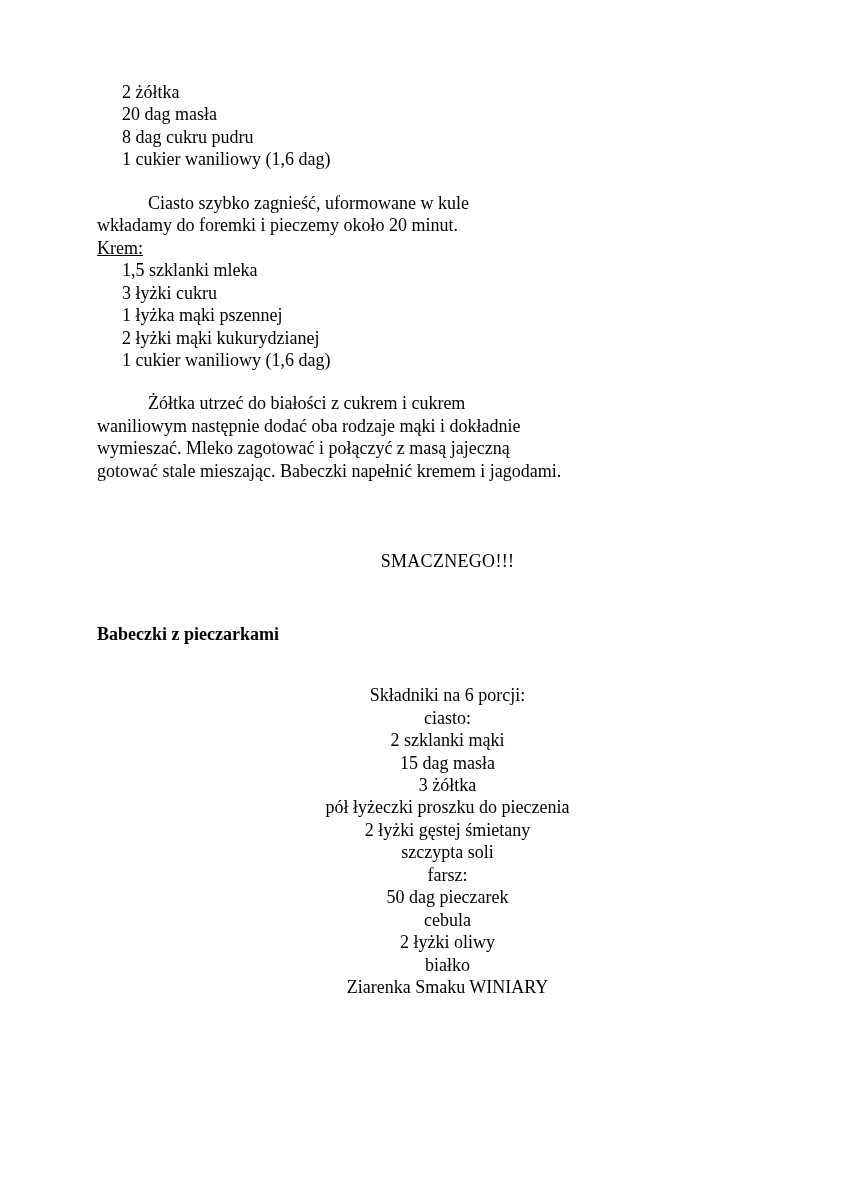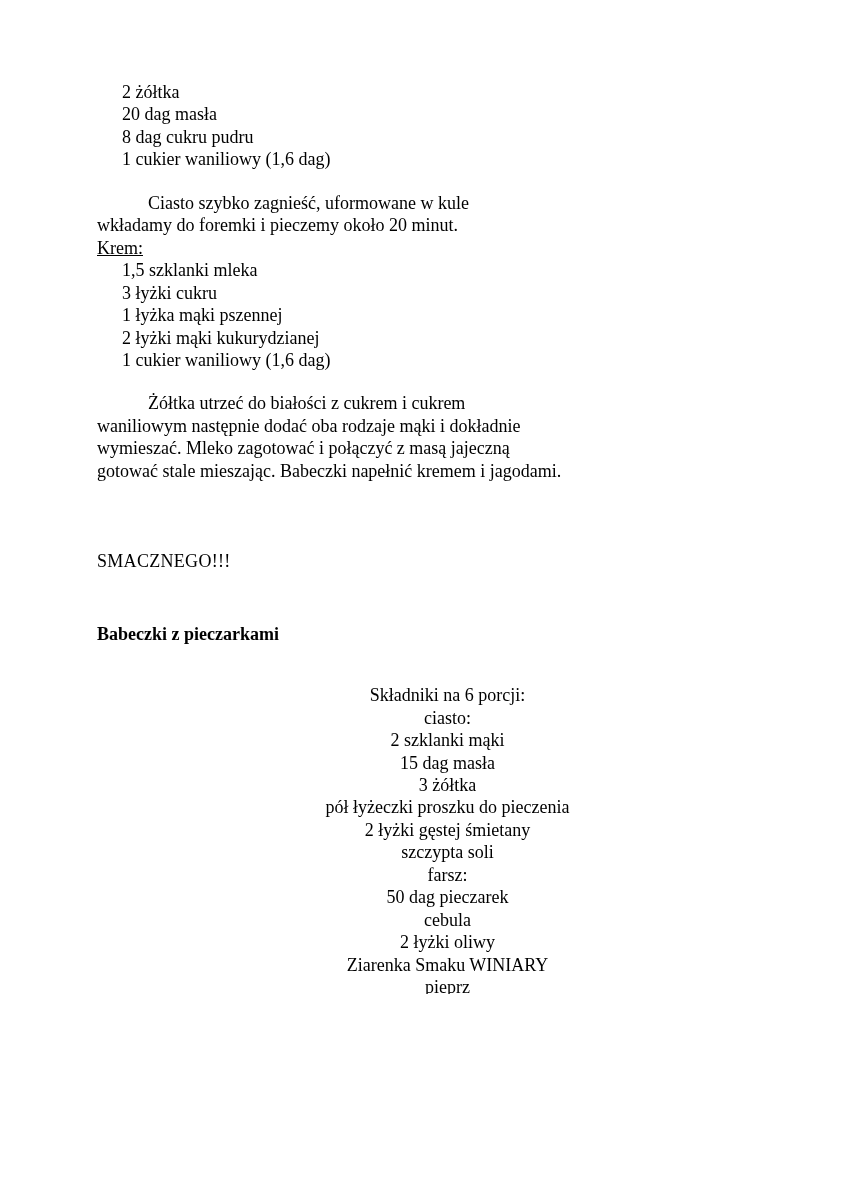--- a/index.html
+++ b/index.html
@@ -25,21 +25,21 @@
   }
   .line {
     line-height: 22.45px;
     white-space: pre-wrap;
   }
   .ind1 { padding-left: 25px; }   
   .ind2 { padding-left: 51px; margin-top: 21px; }   
   .underline { text-decoration: underline; margin-top: 32px; }
   .closing {
     margin-top: 68px;
-    text-align: left;
+    text-align: center;
     letter-spacing: 0.3px;
   }
   .recipe-title {
     margin-top: 50px;
     font-weight: bold;
   }
   .lines-block-2 {
     margin-top: 39px;
     text-align: center;
   }
@@ -102,20 +102,21 @@
       <div class="line">2 szklanki mąki</div>
       <div class="line">15 dag masła</div>
       <div class="line">3 żółtka</div>
       <div class="line">pół łyżeczki proszku do pieczenia</div>
       <div class="line">2 łyżki gęstej śmietany</div>
       <div class="line">szczypta soli</div>
       <div class="line">farsz:</div>
       <div class="line">50 dag pieczarek</div>
       <div class="line">cebula</div>
       <div class="line">2 łyżki oliwy</div>
+      <div class="line">białko</div>
       <div class="line">Ziarenka Smaku WINIARY</div>
       <div class="line">pieprz</div>
       <div class="line">natka pietruszki</div>
       <div class="line">do dekoracji:</div>
       <div class="line">kolorowe papryki</div>
     </div>
 
   </div>
 
   <div class="watermark">wedlinydomowe.pl</div>

